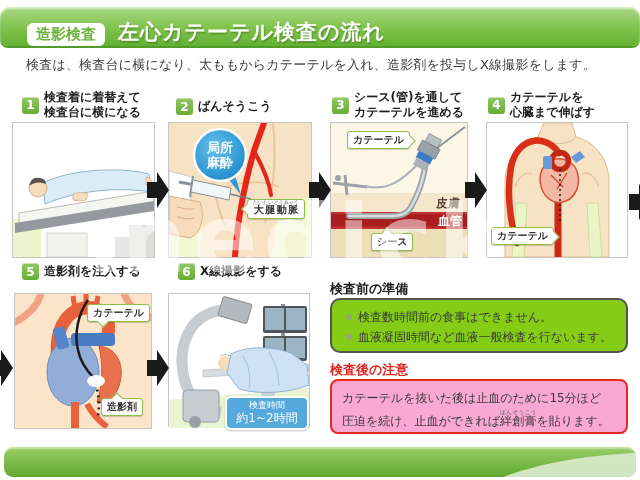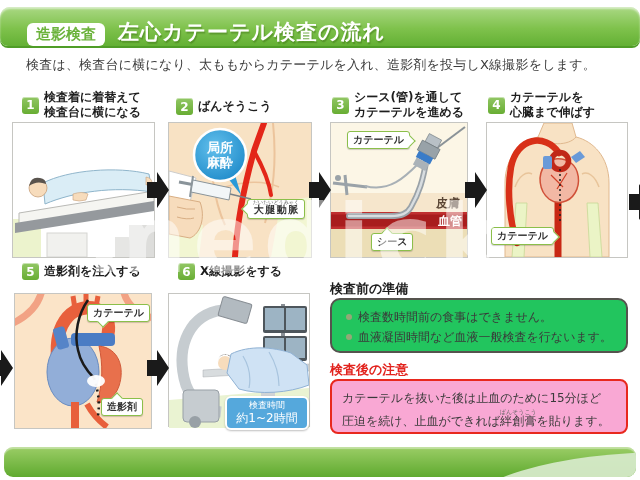--- a/index.html
+++ b/index.html
@@ -52,21 +52,21 @@
     color:#fff;text-align:center;padding:2px 0 3px;z-index:4;}
   .time-badge .l1{font-size:9px;line-height:11px;}
   .time-badge .l2{font-size:12px;font-weight:normal;line-height:14px;}
 
   
   .arrow{position:absolute;z-index:5;}
 
   
   .pre-title{position:absolute;left:330px;top:280px;font-size:13px;font-weight:bold;color:#1e1e1e;}
   .pre-box{position:absolute;left:330px;top:298px;width:298px;height:55px;box-sizing:border-box;
-    border:2px solid #55534e;border-radius:10px;background:#22c55e;padding:7px 8px 0 14px;}
+    border:2px solid #55534e;border-radius:10px;background:#84cc16;padding:7px 8px 0 14px;}
   .pre-box .item{position:relative;font-size:12px;color:#3a3a3a;line-height:20px;
     padding-left:12px;white-space:nowrap;}
   .pre-box .item::before{content:'';position:absolute;left:0;top:7px;width:6px;height:6px;
     border-radius:50%;background:#94a877;}
   .post-title{position:absolute;left:330px;top:361px;font-size:13px;font-weight:bold;color:#e2241e;}
   .post-box{position:absolute;left:330px;top:379px;width:298px;height:55px;box-sizing:border-box;
     border:2px solid #e8281e;border-radius:8px;background:#f9a8d4;padding:7px 10px 0;
     font-size:12px;color:#3a3a3a;line-height:21px;white-space:nowrap;}
   .post-box ruby rt{font-size:6px;color:#666;}
 

